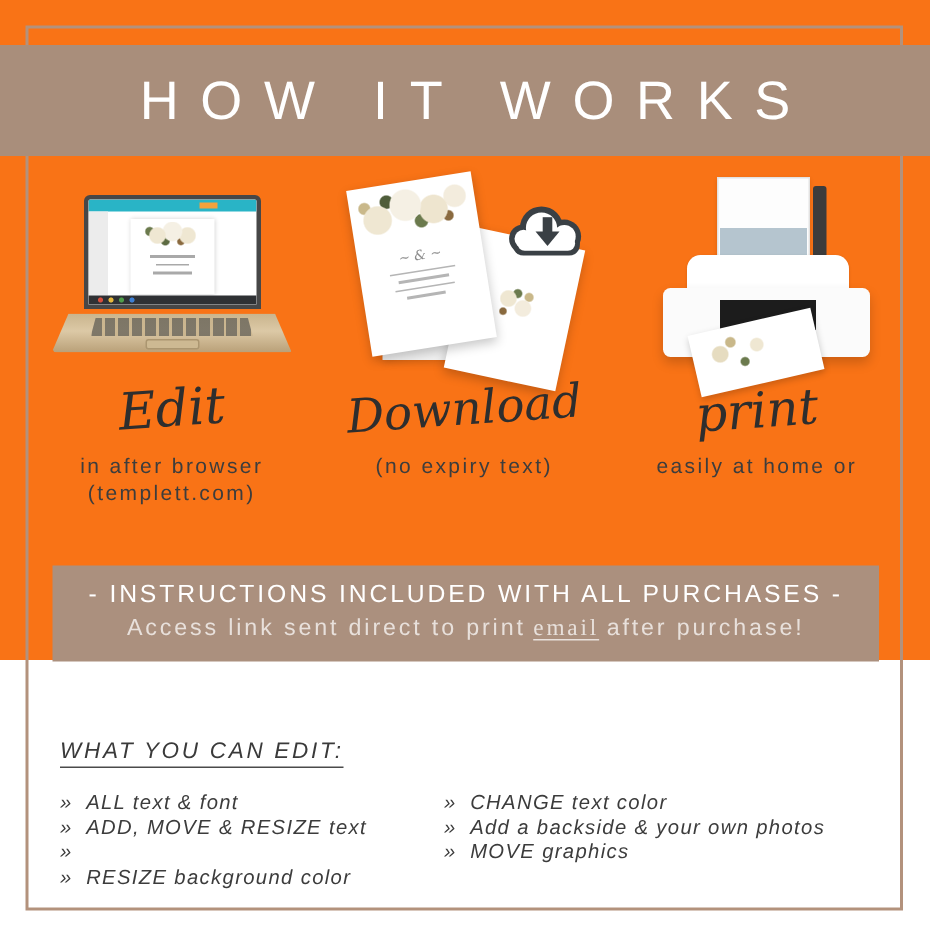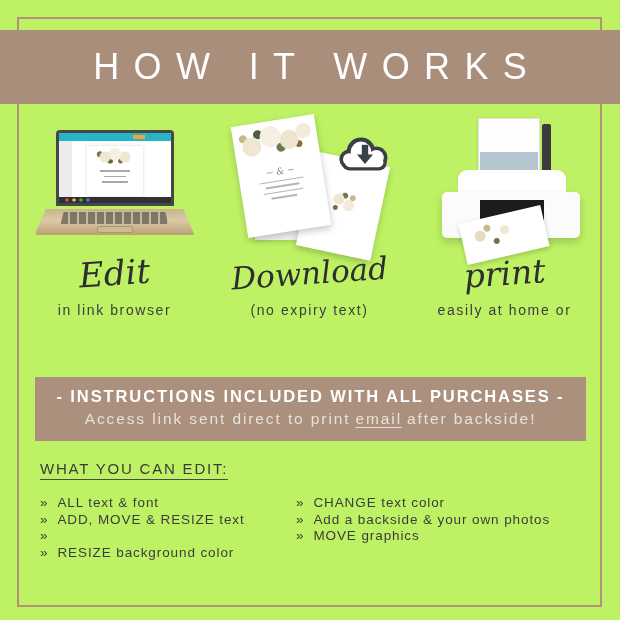--- a/index.html
+++ b/index.html
@@ -1,18 +1,18 @@
 <!DOCTYPE html>
 <html><head>
 <meta charset="utf-8">
 <style>
   * { margin:0; padding:0; box-sizing:border-box; }
   html,body { width:620px; height:620px; background:#fff; overflow:hidden;
     font-family:"Liberation Sans", sans-serif; color:#3f3f3f; }
-  .stage { position:relative; width:620px; height:620px; background:#bef264; }
+  .stage { position:relative; width:620px; height:440px; background:#f97316; }
 
   
   .frame { position:absolute; left:17px; top:17px; width:585px; height:590px;
     border:2px solid #b3927c; background:transparent; }
 
   
   .banner { position:absolute; left:0; top:30px; width:620px; height:74px;
     background:#a98e7b; display:flex; align-items:center; justify-content:center; }
   .banner-title { color:#ffffff; font-size:36px; font-weight:100;
     letter-spacing:0.40em; white-space:nowrap; padding-left:0.4em; }
@@ -113,27 +113,27 @@
     background-image:
       radial-gradient(circle at 22% 40%, #e6dcc0 0 5px, transparent 6px),
       radial-gradient(circle at 40% 60%, #6b7a4d 0 2.5px, transparent 3.5px),
       radial-gradient(circle at 32% 25%, #c9b88a 0 3px, transparent 4px),
       radial-gradient(circle at 52% 38%, #efe7d2 0 4px, transparent 5px); }
 
   
   .info-band { position:absolute; left:35px; top:377px; width:551px; height:64px;
     background:#ab907e; text-align:center; }
   .info-line1 { margin-top:10px; color:#ffffff; font-size:16.5px; letter-spacing:1.9px;
-    font-weight:700; white-space:nowrap; }
+    font-weight:400; white-space:nowrap; }
   .info-line2 { margin-top:4px; color:rgba(255,255,255,0.72); font-size:15.5px;
     letter-spacing:1.9px; white-space:nowrap; }
-  .email-link { text-decoration:underline; text-underline-offset:3px; margin:0 5px; }
-
-  
-  .edit-sec { position:absolute; left:40px; top:460px; width:548px; }
+  .email-link { text-decoration:underline; text-underline-offset:3px; margin:0 5px;font-family:Liberation Serif, serif; }
+
+  
+  .edit-sec { position:absolute; left:40px; top:492px; width:548px;font-style:italic; }
   .edit-heading { display:inline-block; font-size:15px; letter-spacing:1.8px;
     color:#3a3a3a; border-bottom:1.6px solid #4a4a4a; padding-bottom:2px; }
   .lists { display:flex; margin-top:15px; }
   .bullet-list { list-style:none; }
   .bullet-list.col1 { width:256px; }
   .bullet-list.col2 { width:292px; }
   .bullet-list li { display:flex; gap:9px; font-size:13.5px; letter-spacing:0.9px;
     line-height:16.5px; color:#3c3c3c; white-space:nowrap; }
   .bullet-glyph { color:#3c3c3c; }
 </style>
@@ -165,21 +165,22 @@
             </div>
             <div class="lt-task"></div>
           </div>
           <div class="lt-base">
             <div class="lt-keys"></div>
             <div class="lt-pad"></div>
           </div>
         </div>
       </div>
       <div class="script-word">Edit</div>
-      <div class="sub-line">in link browser</div>
+      <div class="sub-line">in after browser</div>
+      <div class="sub-line">(templett.com)</div>
     </div>
 
     <div class="step">
       <div class="illo">
         <div class="invite-wrap">
           <div class="envelope">
             <div class="env-flap"></div>
           </div>
           <div class="card-back">
             <div class="floral-spot"></div>
@@ -230,21 +231,21 @@
         </div>
       </div>
       <div class="script-word" style="font-size:33px;">print</div>
       <div class="sub-line">easily at home or</div>
     </div>
   </div>
 
   <div class="info-band">
     <div class="info-line1">- INSTRUCTIONS INCLUDED WITH ALL PURCHASES -</div>
     <div class="info-line2">
-      <span>Access link sent direct to print</span><span class="email-link">email</span><span>after backside!</span>
+      <span>Access link sent direct to print</span><span class="email-link">email</span><span>after purchase!</span>
     </div>
   </div>
 
   <div class="edit-sec">
     <div class="edit-heading">WHAT YOU CAN EDIT:</div>
     <div class="lists">
       <ul class="bullet-list col1">
         <li>
           <span class="bullet-glyph">»</span>
           <span>ALL text &amp; font</span>

